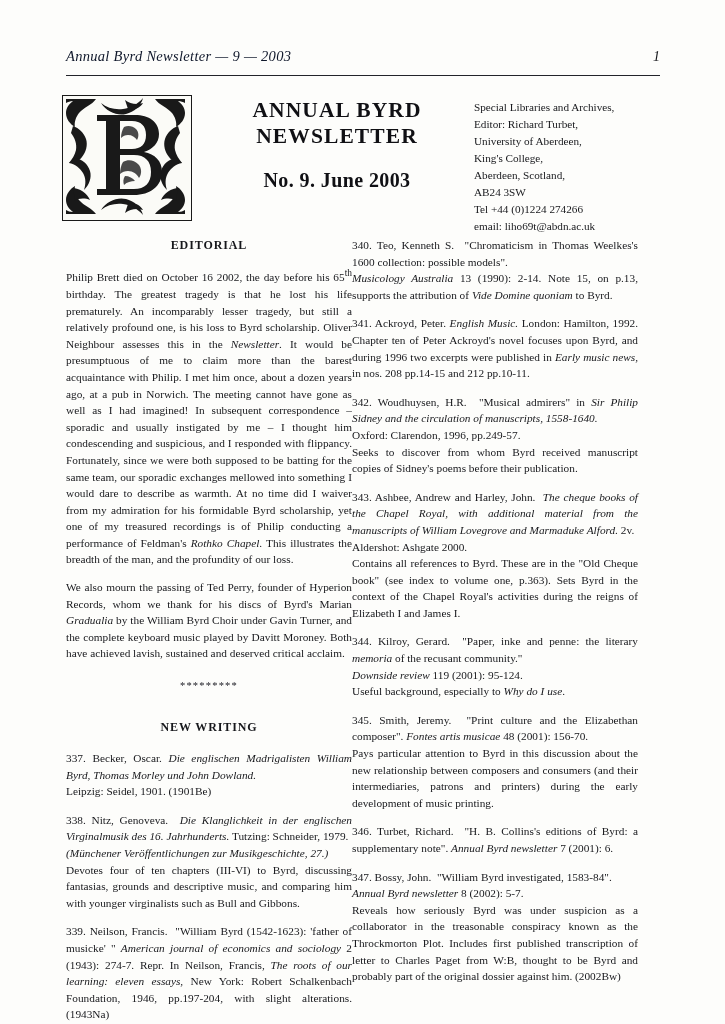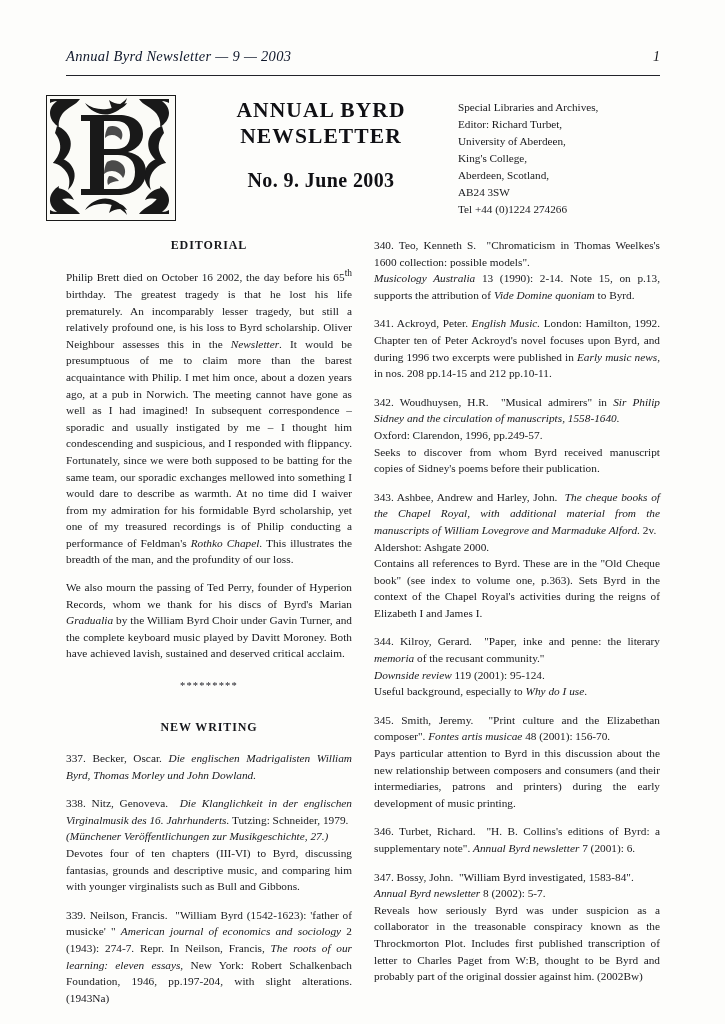--- a/index.html
+++ b/index.html
@@ -46,21 +46,21 @@
     position: absolute;
     left: 66px;
     top: 75px;
     width: 594px;
     height: 1px;
     background: #23242a;
   }
   
   .masthead {
     position: absolute;
-    left: 46px;
+    left: 62px;
     top: 93px;
     width: 598px;
     height: 130px;
   }
   .initial-box {
     position: absolute;
     left: 0;
     top: 2px;
     width: 128px;
     height: 124px;
@@ -101,21 +101,20 @@
     color: #17181c;
   }
   
   .columns {
     position: absolute;
     left: 66px;
     top: 237px;
     width: 594px;
     height: 740px;
     display: flex;
-    gap: 22px;
   }
   .col {
     width: 286px;
     font-size: 11.3px;
     line-height: 1.47;
     text-align: justify;
     color: #17181c;
   }
   .sec-head {
     text-align: center;
@@ -197,39 +196,41 @@
     </div>
 
     <div class="editor-block">
       <div>Special Libraries and Archives,</div>
       <div>Editor: Richard Turbet,</div>
       <div>University of Aberdeen,</div>
       <div>King's College,</div>
       <div>Aberdeen, Scotland,</div>
       <div>AB24 3SW</div>
       <div>Tel +44 (0)1224 274266</div>
+      <div>email: liho69t@abdn.ac.uk</div>
     </div>
   </div>
 
   <div class="columns">
 
     <div class="col">
       <div class="sec-head">EDITORIAL</div>
 
       <p class="para"><span id="ed1">Philip Brett died on October 16 2002, the day before his 65<sup>th</sup> birthday.  The greatest tragedy is that he lost his life prematurely.  An incomparably lesser tragedy, but still a relatively profound one, is his loss to Byrd scholarship. Oliver Neighbour assesses this in the <i>Newsletter</i>.  It would be presumptuous of me to claim more than the barest acquaintance with Philip.  I met him once, about a dozen years ago, at a pub in Norwich.  The meeting cannot have gone as well as I had imagined!  In subsequent correspondence – sporadic and usually instigated by me – I thought him condescending and suspicious, and I responded with flippancy.  Fortunately, since we were both supposed to be batting for the same team, our sporadic exchanges mellowed into something I would dare to describe as warmth.  At no time did I waiver from my admiration for his formidable Byrd scholarship, yet one of my treasured recordings is of Philip conducting a performance of Feldman's <i>Rothko Chapel</i>.  This illustrates the breadth of the man, and the profundity of our loss.</span></p>
       <p class="para">We also mourn the passing of Ted Perry, founder of Hyperion Records, whom we thank for his discs of Byrd's Marian <i>Gradualia</i> by the William Byrd Choir under Gavin Turner, and the complete keyboard music played by Davitt Moroney.  Both have achieved lavish, sustained and deserved critical acclaim.</p>
 
       <div class="divider">*********</div>
 
       <div class="sec-head spaced">NEW WRITING</div>
 
       <div class="entry">
         <span class="line"><span>337.</span>
         <span>Becker, Oscar.</span>
         <i>Die englischen Madrigalisten William Byrd, Thomas Morley und John Dowland.</i></span>
+        <span class="line">Leipzig: Seidel, 1901.  (1901Be)</span>
       </div>
 
       <div class="entry">
         <span class="line"><span>338.</span>
         <span>Nitz, Genoveva.</span>
         &nbsp;<i>Die Klanglichkeit in der englischen Virginalmusik des 16. Jahrhunderts.</i>
         <span>Tutzing: Schneider, 1979.</span></span>
         <span class="line"><i>(Münchener Veröffentlichungen zur Musikgeschichte, 27.)</i></span>
         <span class="line">Devotes four of ten chapters (III-VI) to Byrd, discussing fantasias, grounds and descriptive music, and comparing him with younger virginalists such as Bull and Gibbons.</span>
       </div>

